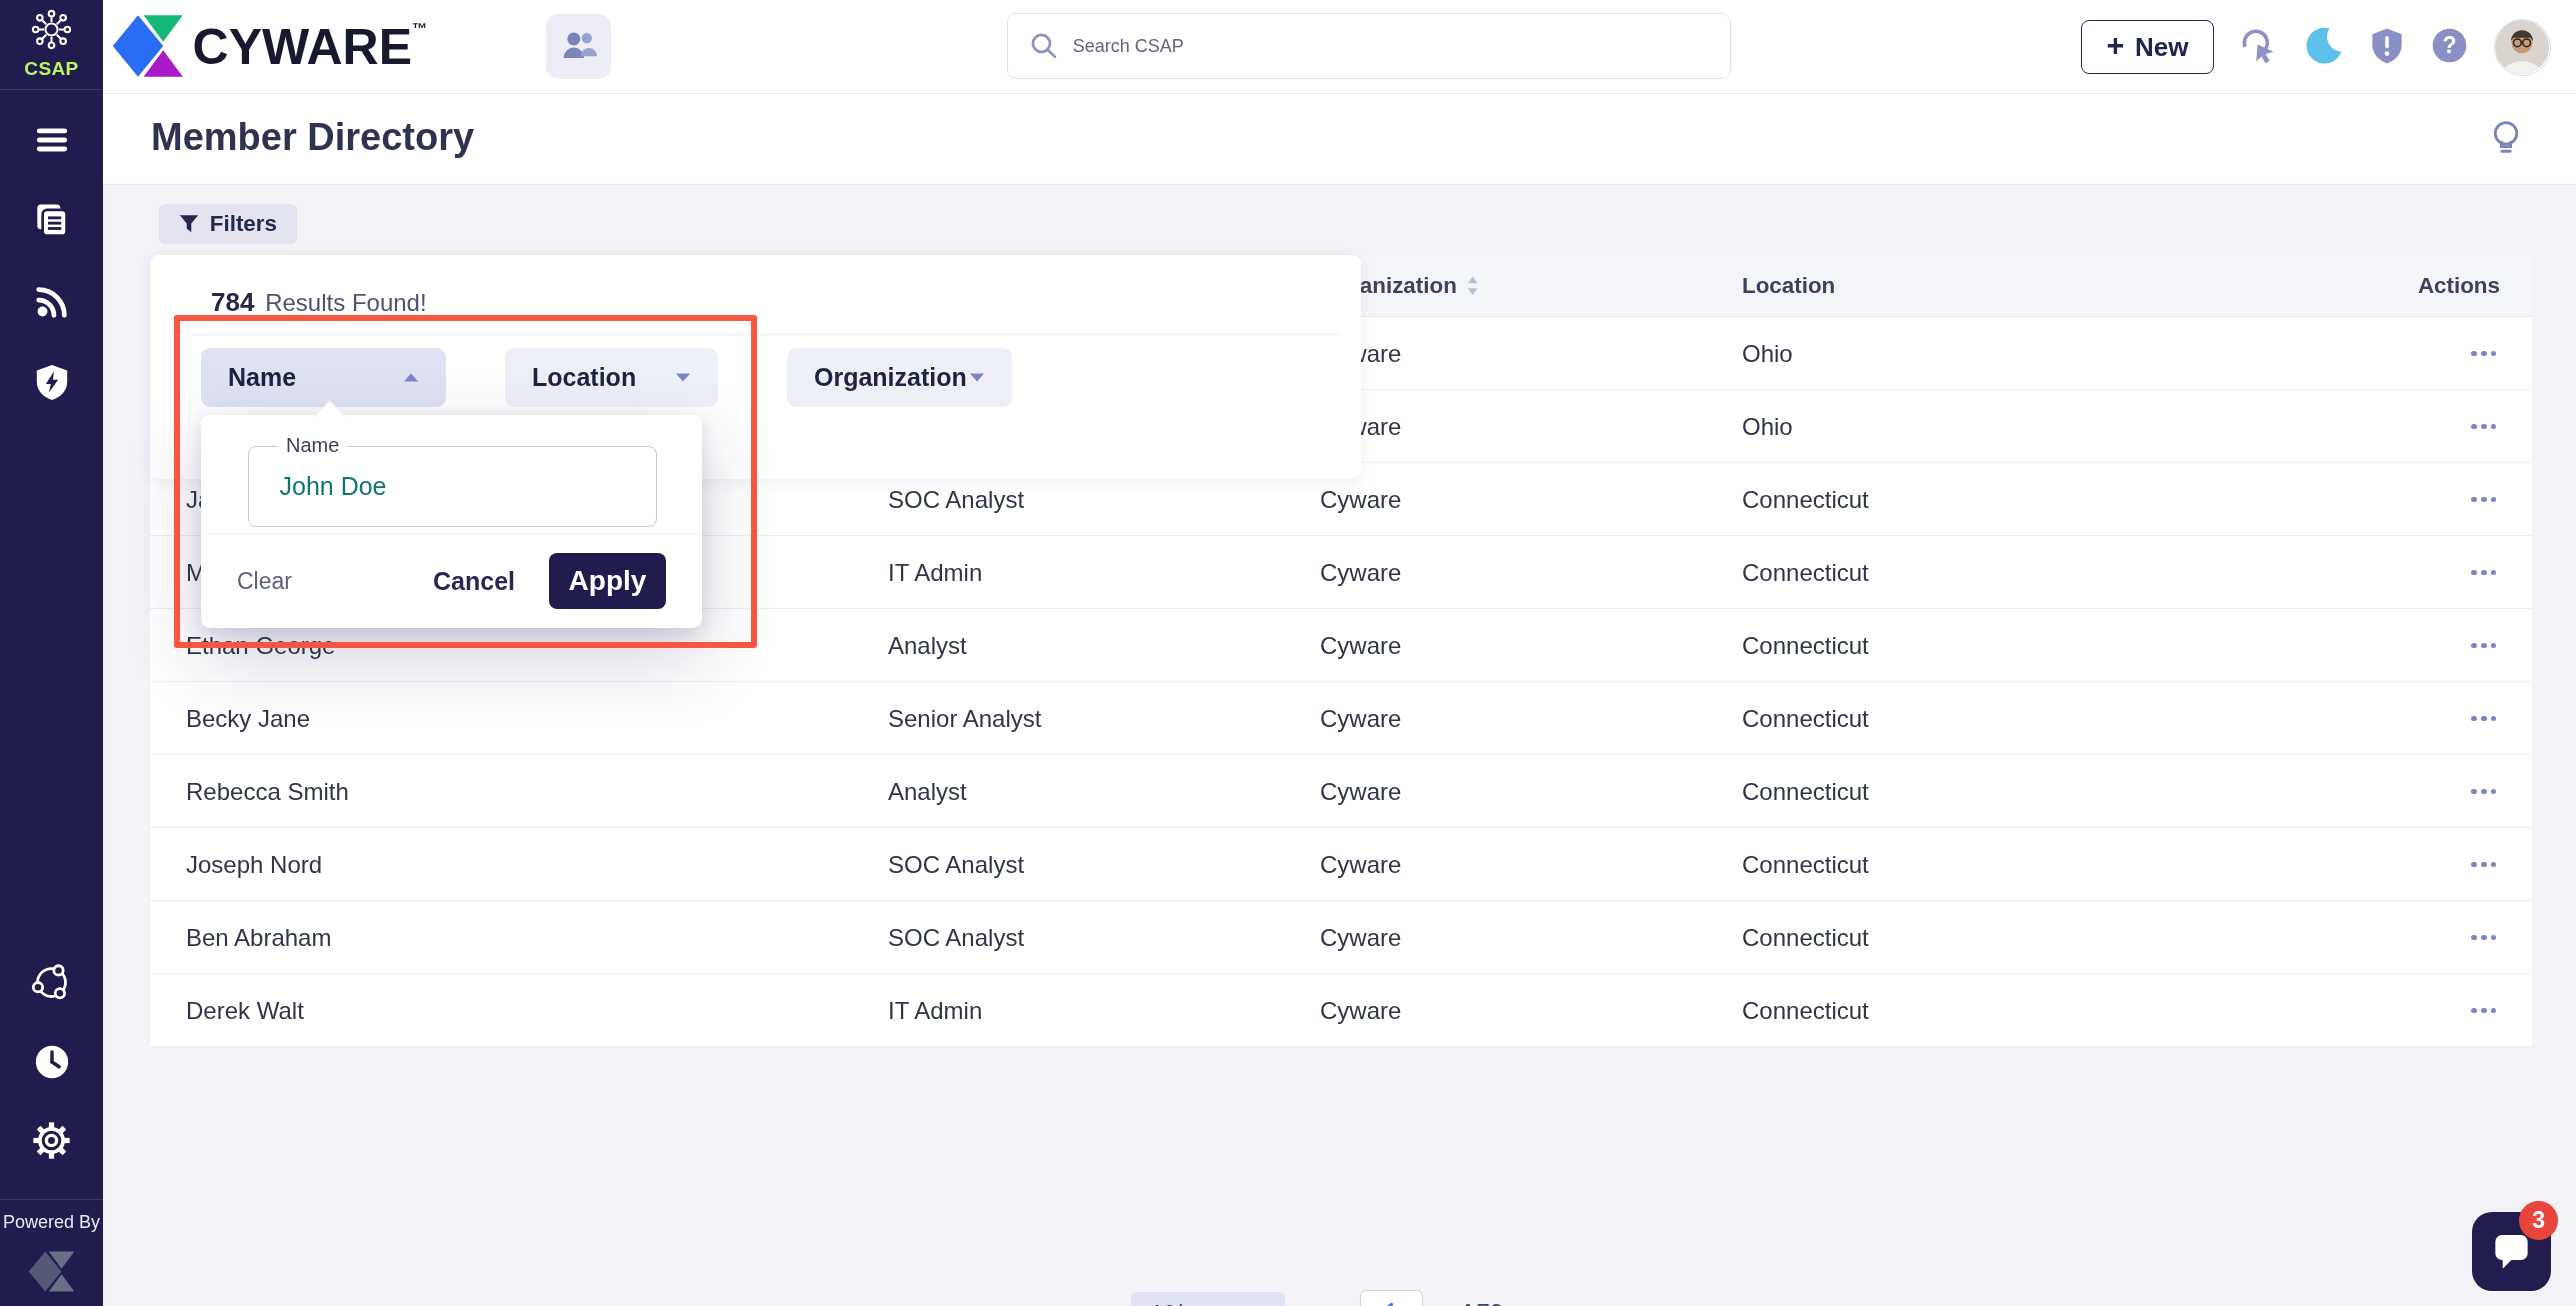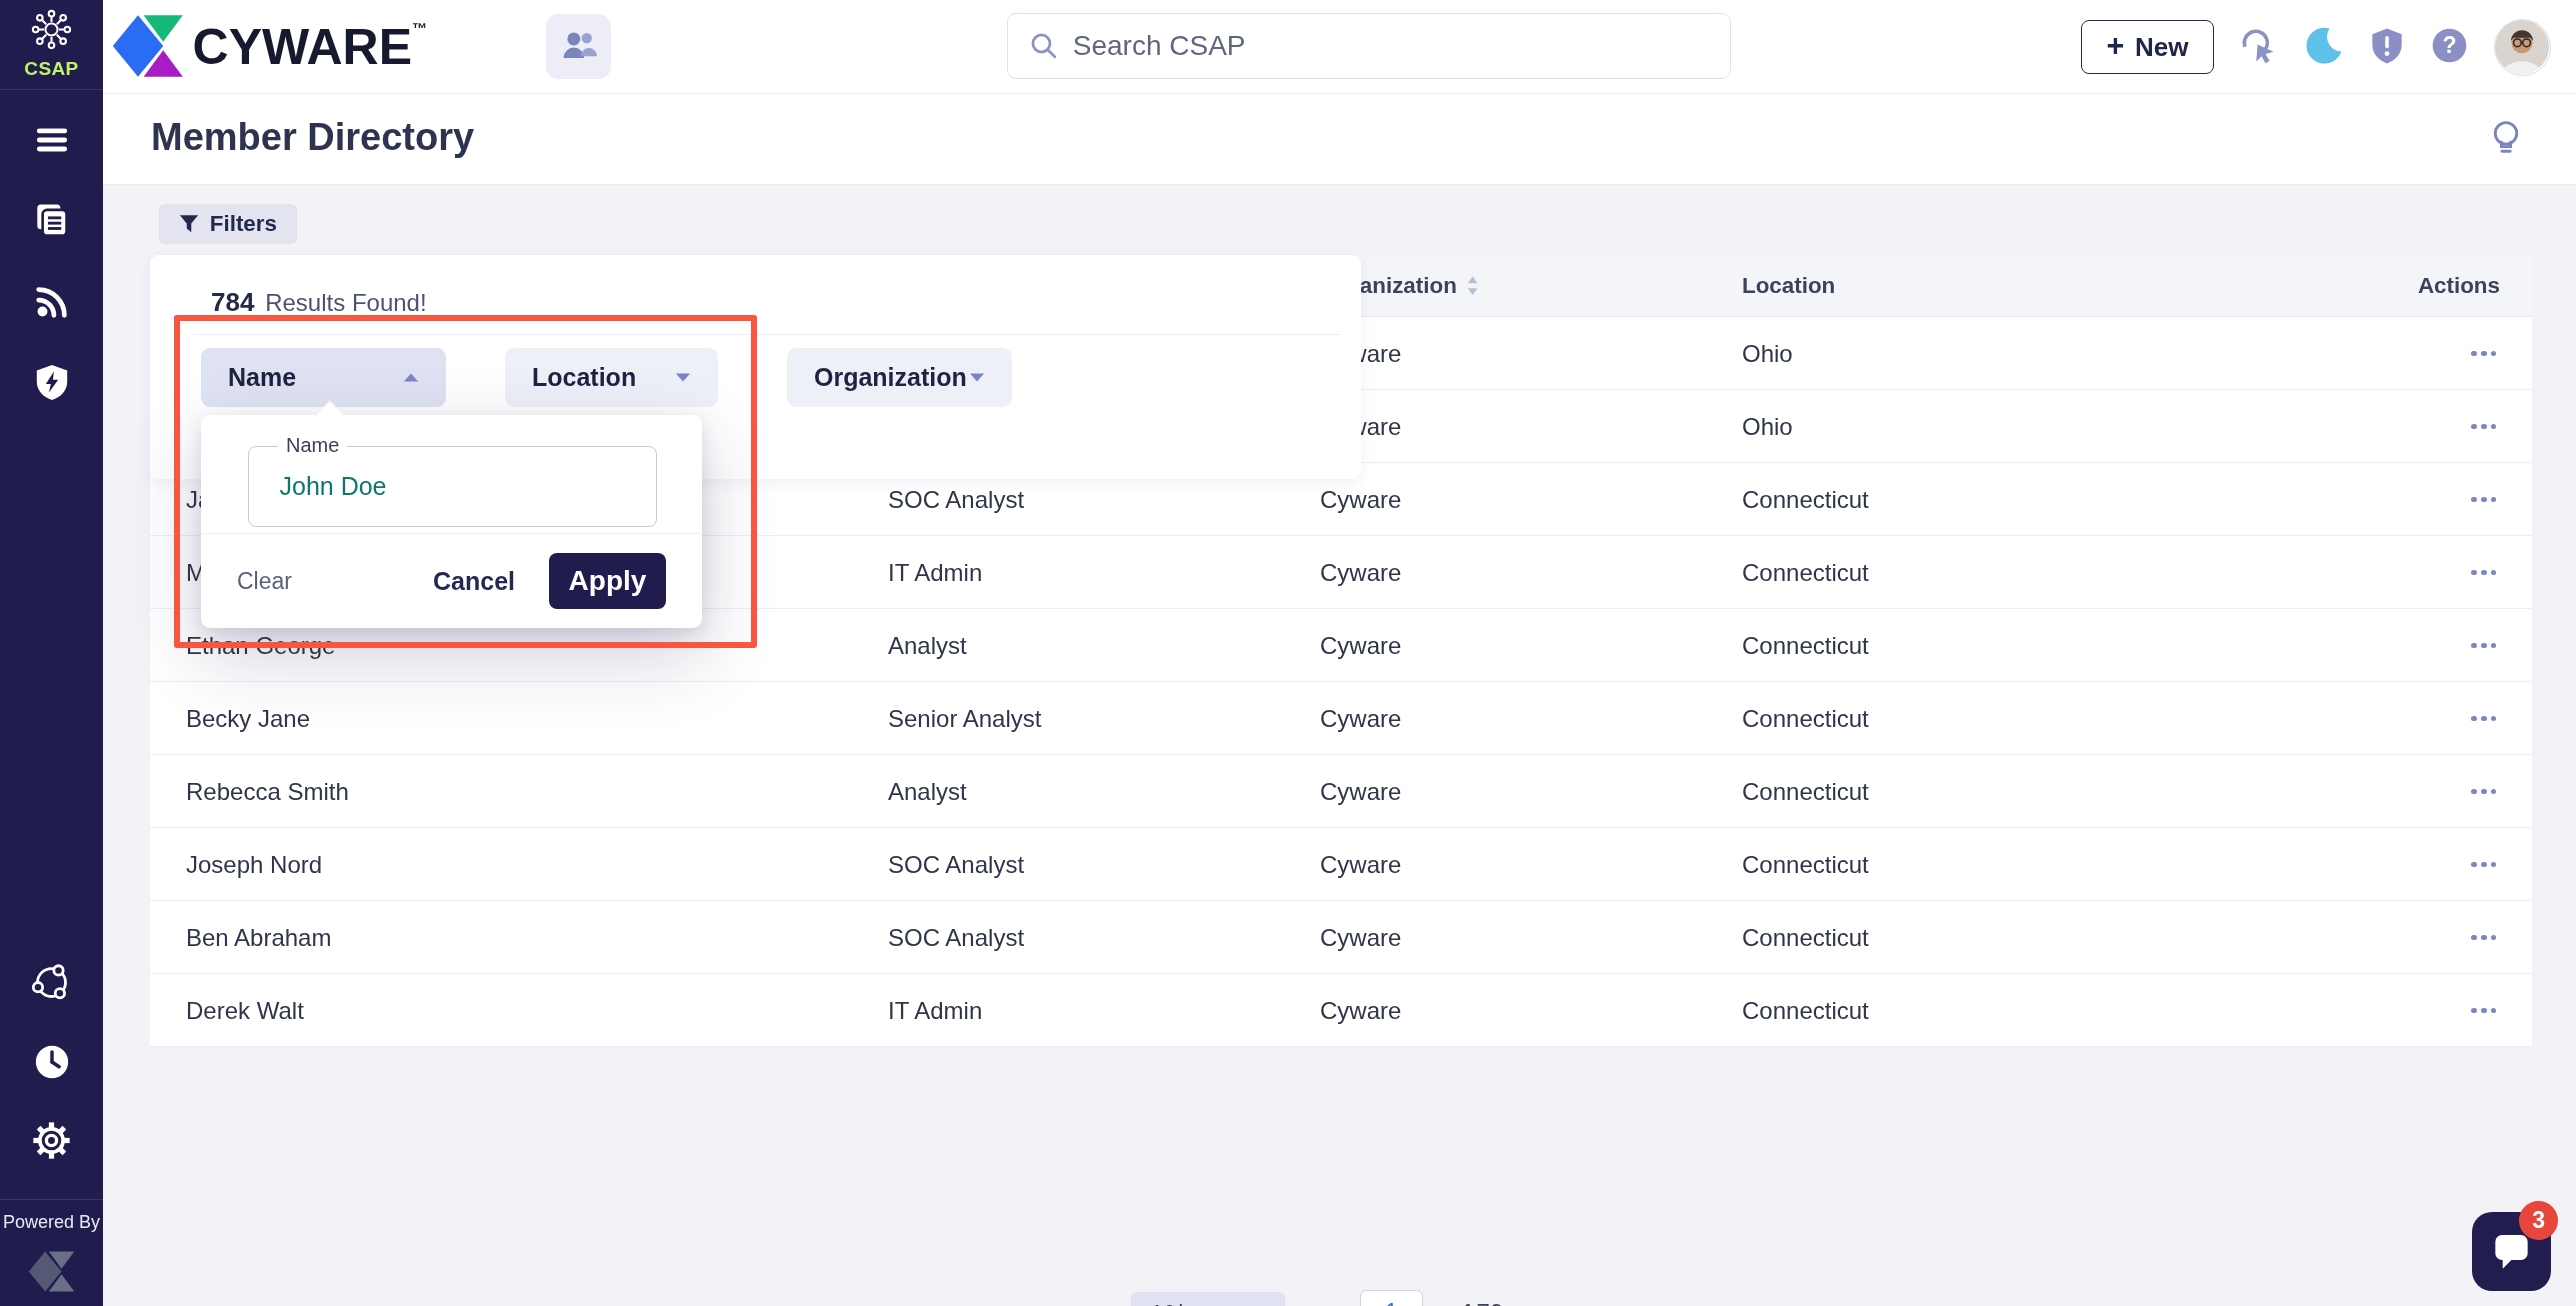--- a/index.html
+++ b/index.html
@@ -16,21 +16,21 @@
   .powered { width:100%; border-top:0.9px solid rgba(255,255,255,.12); margin-top:12.5px; padding:12.5px 0 9px; display:flex; flex-direction:column; align-items:center; gap:15px; }
   .powered-label { color:#e9e9f4; font-size:18px; }
 
   
   .topbar { position:absolute; left:103px; top:0; right:0; height:94px; background:#fff; border-bottom:0.9px solid #ebecf2; z-index:30; }
   .logo-wrap { position:absolute; left:7.2px; top:7.2px; height:80px; display:flex; align-items:center; }
   .wordmark { font-size:50px; font-weight:800; color:#171a2e; letter-spacing:0px; margin-left:5.4px; }
   .tm { font-size:15.2px; font-weight:bold; color:#171a2e; vertical-align:top; position:relative; top:1.8px; }
   .users-btn { position:absolute; left:443px; top:14.3px; width:65px; height:65px; background:#ecedf6; border-radius:12.5px; display:flex; align-items:center; justify-content:center; cursor:pointer; }
   .search-box { position:absolute; left:904px; top:13.4px; width:724px; height:66px; border:0.9px solid #e0e2ea; border-radius:9px; background:#fff; display:flex; align-items:center; padding:0 20px; gap:14.3px; }
-  .search-ph { color:#5f6680; font-size:28px; }
+  .search-ph { color:#5f6680; font-size:18px; }
   .top-right { position:absolute; right:25px; top:0; height:94px; display:flex; align-items:center; gap:25px; }
   .new-btn { width:133px; height:54px; border:1.8px solid #262657; border-radius:8px; background:#fff; display:flex; align-items:center; justify-content:center; gap:10.8px; cursor:pointer; }
   .new-plus { font-size:30.5px; color:#20264a; font-weight:bold; line-height:1; position:relative; top:-1.8px; }
   .new-label { font-size:26px; font-weight:bold; color:#20264a; }
   .tb-icon { cursor:pointer; display:flex; align-items:center; justify-content:center; }
   .avatar { width:57px; height:57px; border-radius:50%; overflow:hidden; border:1.8px solid #d9dcee; cursor:pointer; }
 
   
   .titlebar { position:absolute; left:103px; top:94px; right:0; height:90px; background:#fff; z-index:5; }
   .page-title { position:absolute; left:48px; top:21.5px; font-size:38px; font-weight:bold; color:#2e3450; }

